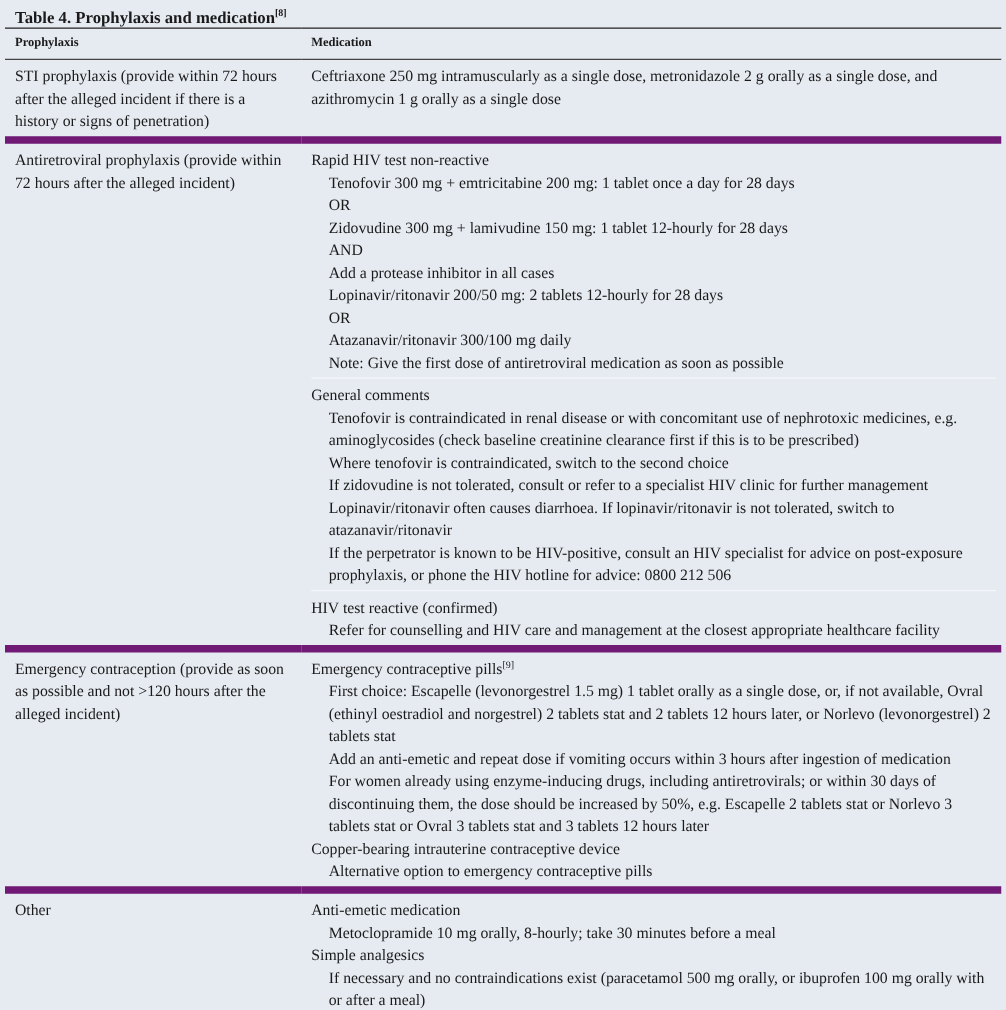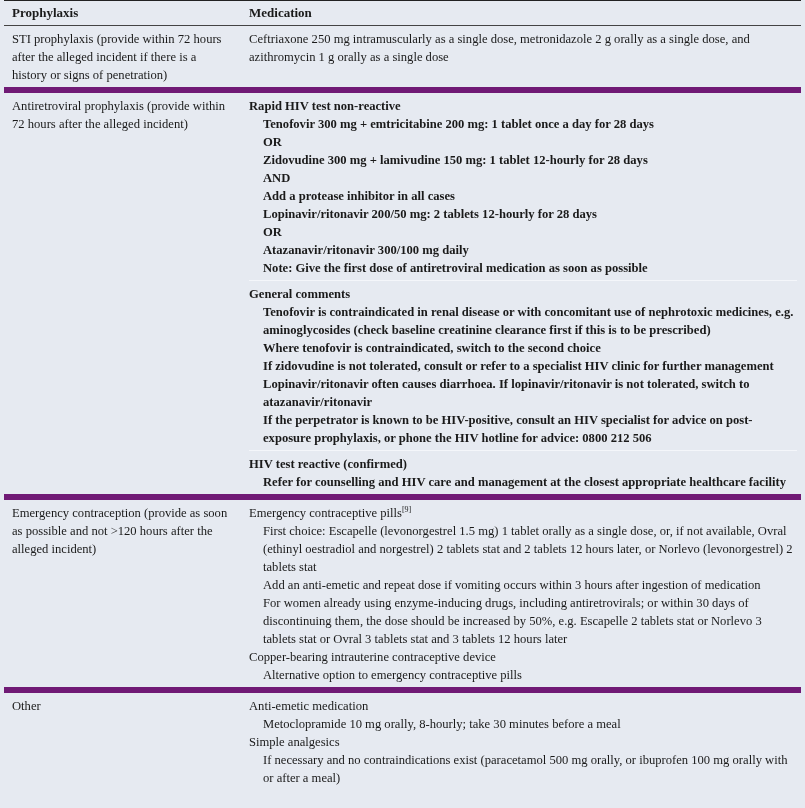--- a/index.html
+++ b/index.html
@@ -40,46 +40,47 @@
     table {
       border-collapse: collapse;
       width: 797px;
       table-layout: fixed;
     }
     col.c1 { width: 237px; }
     col.c2 { width: 560px; }
     thead th {
       text-align: left;
       font-weight: bold;
-      font-size: 13px;
+      font-size: 10px;
       border-top: 1.5px solid #222;
       border-bottom: 1px solid #444;
       padding: 3px 0 3px 8px;
       height: 18px;
       line-height: 18px;
     }
     thead th.med { padding-left: 8px; }
     tbody td {
       vertical-align: top;
       padding: 4px 0 3px 8px;
       border-bottom: 6px solid #701a75;
     }
     tbody td.med { padding-left: 8px; padding-right: 4px; margin-top: 43px; }
-    .td-med-split { padding-top: 0; padding-bottom: 0; font-weight: bold; }
+    .td-med-split { padding-top: 0; padding-bottom: 0; }
     .sub-block { padding: 4px 0 3px 0; border-bottom: 1px solid #f4f6fa; }
     .sub-block:last-child { border-bottom: none; }
     .head-line { }
     .item { padding-left: 14px; }
     .sup { font-size: 8px; vertical-align: 5px; line-height: 0; }
     .last-row td { border-bottom: 1px solid #dde2ea; padding-bottom: 26px; }
   </style>
 </head>
 <body>
 
 <div class="wrap">
+  <div class="caption"><span>Table 4. Prophylaxis and medication</span><sup>[8]</sup></div>
 
   <table>
     <colgroup>
         <col class="c1">
         <col class="c2">
       </colgroup>
     <thead>
       <tr>
         <th>Prophylaxis</th>
         <th class="med">Medication</th>

